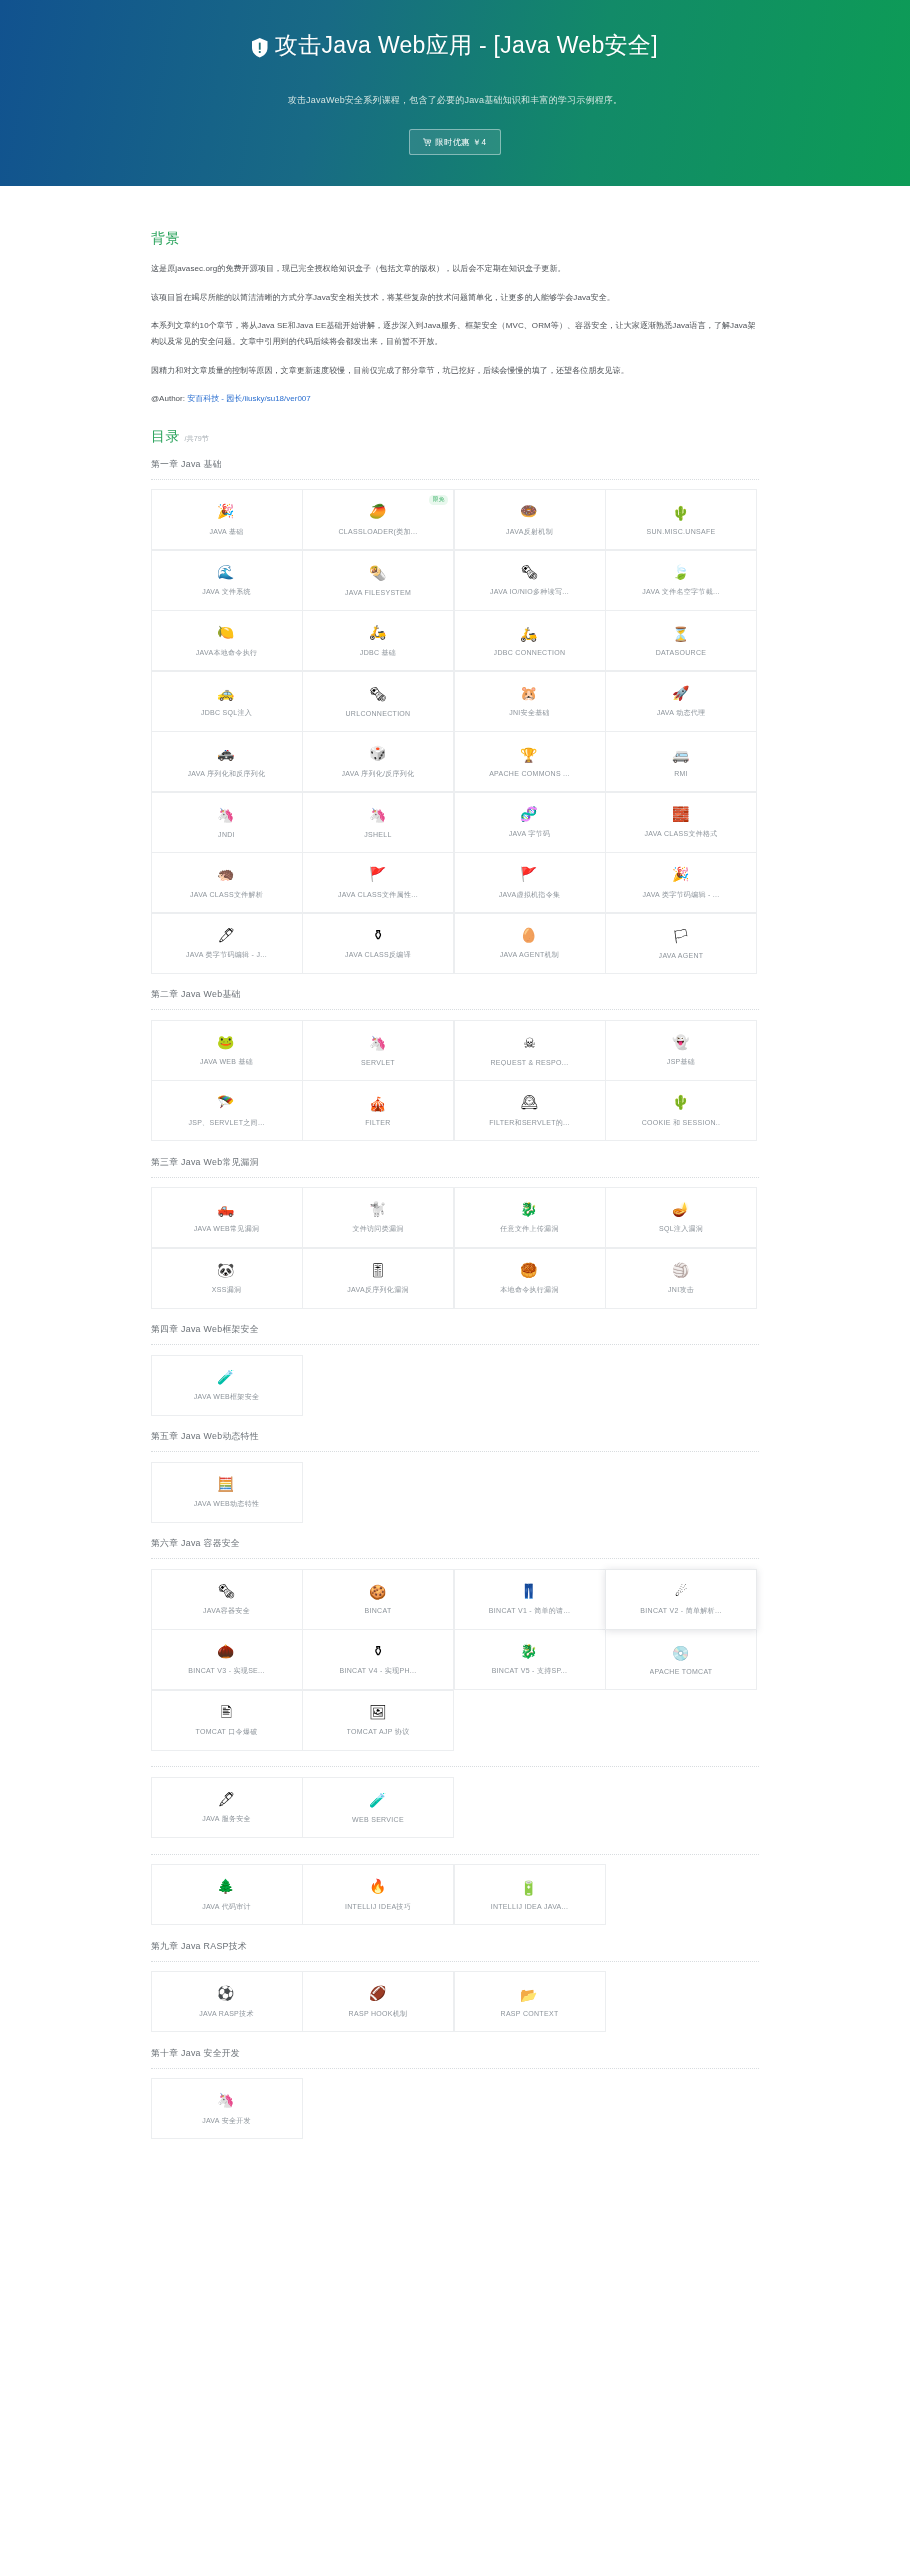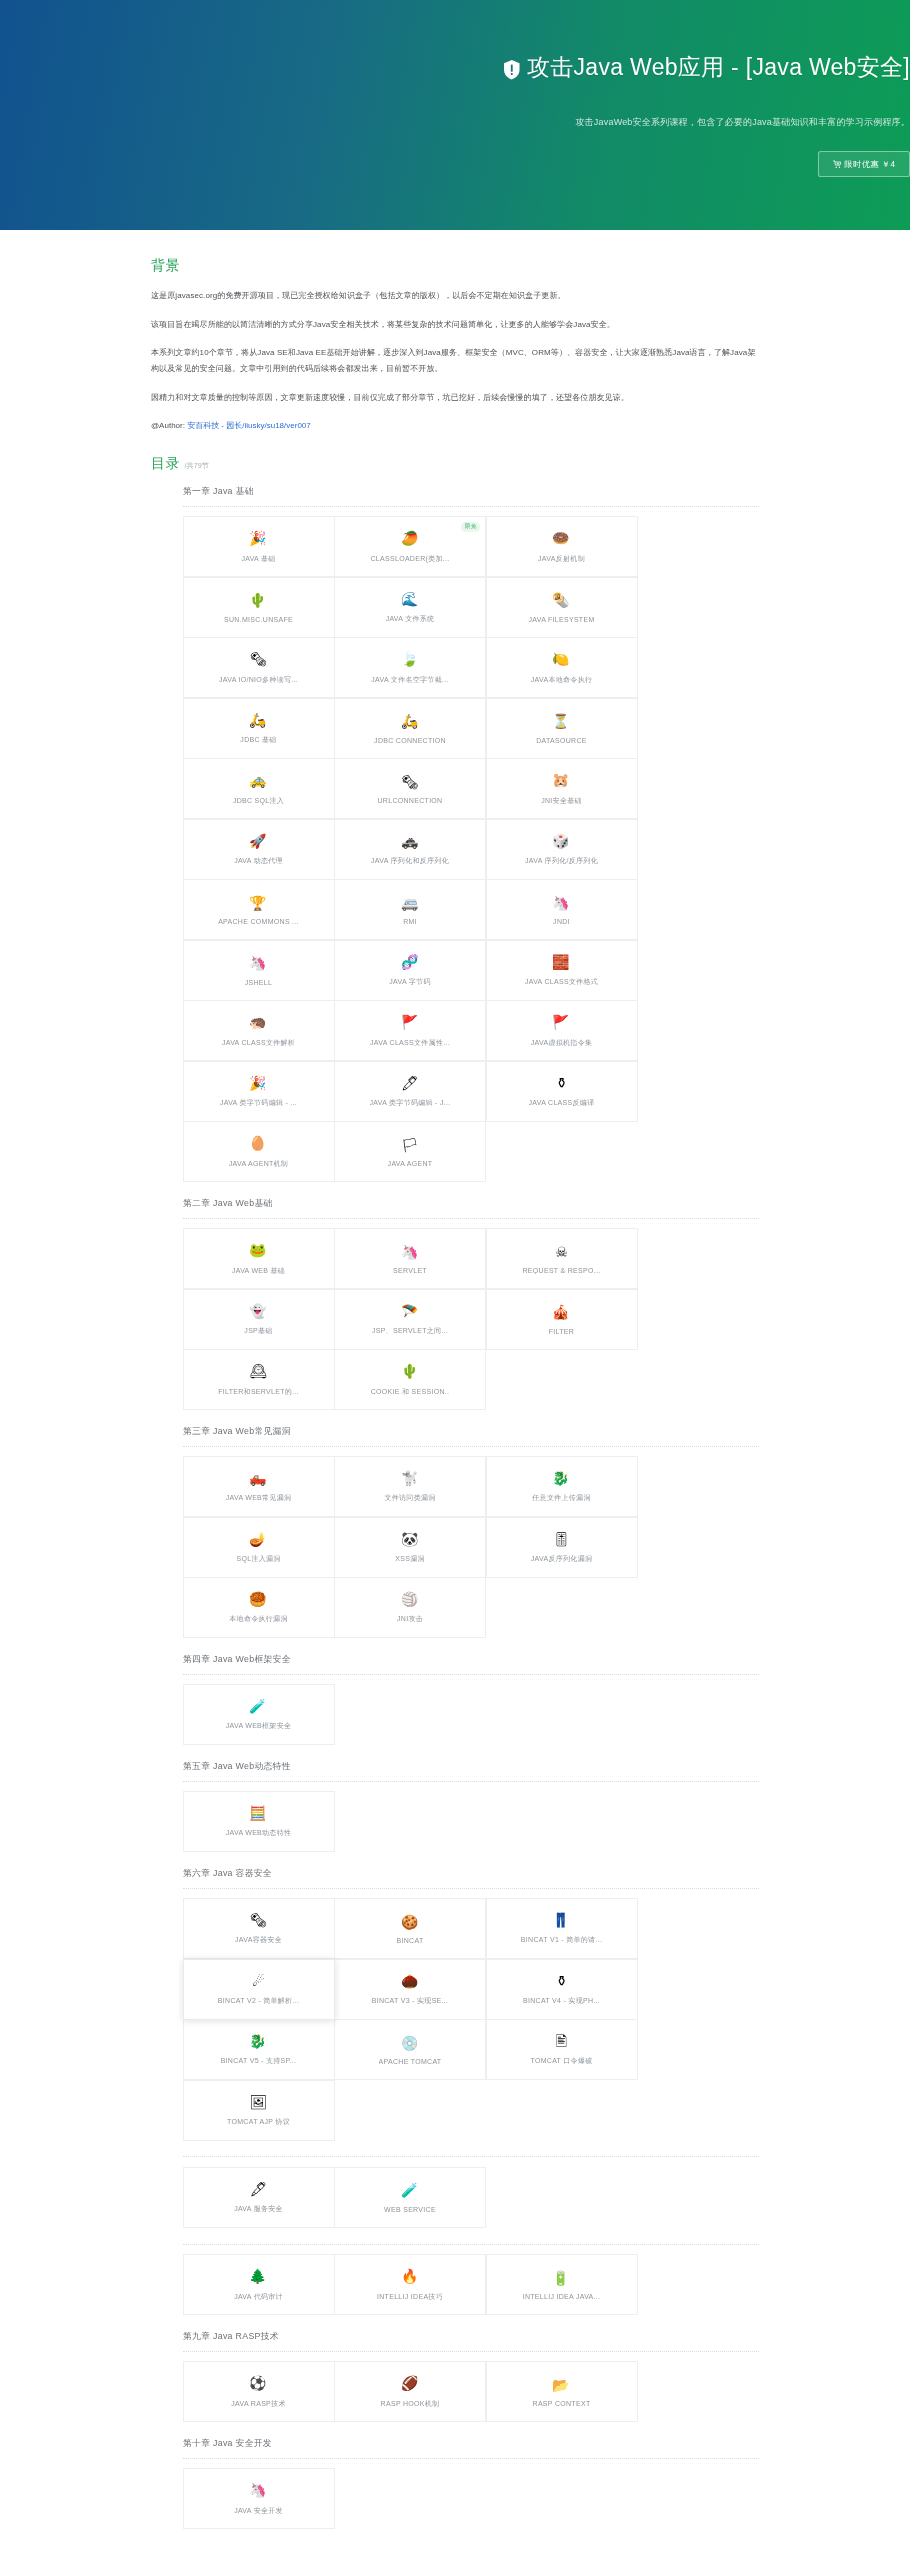--- a/index.html
+++ b/index.html
@@ -9,25 +9,25 @@
     width: 910px;
     background: #ffffff;
     font-family: "Liberation Sans", "DejaVu Sans", sans-serif;
     -webkit-font-smoothing: antialiased;
   }
 
   
   .hero {
     position: relative;
     width: 910px;
-    height: 230px;
+    height: 186px;
     background: linear-gradient(100deg, #11528f 0%, #186a85 35%, #128a68 65%, #0d9c56 100%);
     display: flex;
     flex-direction: column;
-    align-items: flex-end;
+    align-items: center;
     justify-content: center;
     overflow: hidden;
   }
   .hero-title {
     display: flex;
     align-items: center;
     justify-content: center;
     gap: 7.2px;
     color: #ffffff;
     font-size: 23px;
@@ -66,21 +66,21 @@
     letter-spacing: 0.5px;
     cursor: pointer;
     user-select: none;
   }
   .cart-icon { width: 8.8px; height: 8.8px; display: inline-block; flex: 0 0 auto; }
 
   
   .wrap {
     width: 608px;
     margin: 0 auto;
-    padding: 27px 0 46px 0;
+    padding: 44px 0 46px 0;
   }
 
   
   .sec-title {
     color: #2aa35c;
     font-size: 14px;
     font-weight: 400;
     letter-spacing: 0.5px;
     margin-bottom: 13.4px;
   }
@@ -105,21 +105,21 @@
     margin-bottom: 20.6px;
   }
   .author-line a {
     color: #2b6fd0;
     text-decoration: none;
   }
 
   
   .catalog { margin-top: 7.2px; }
 
-  .chapter { margin-top: 15.5px; margin-left: 32px; }
+  .chapter { margin-top: 15.5px; }
   .chapter:first-child { margin-top: 7.2px; }
 
   .chapter-head {
     color: #6a7076;
     font-size: 8.8px;
     font-weight: 400;
     letter-spacing: 0.3px;
     padding-bottom: 7.7px;
   }
   .chapter-rule {

